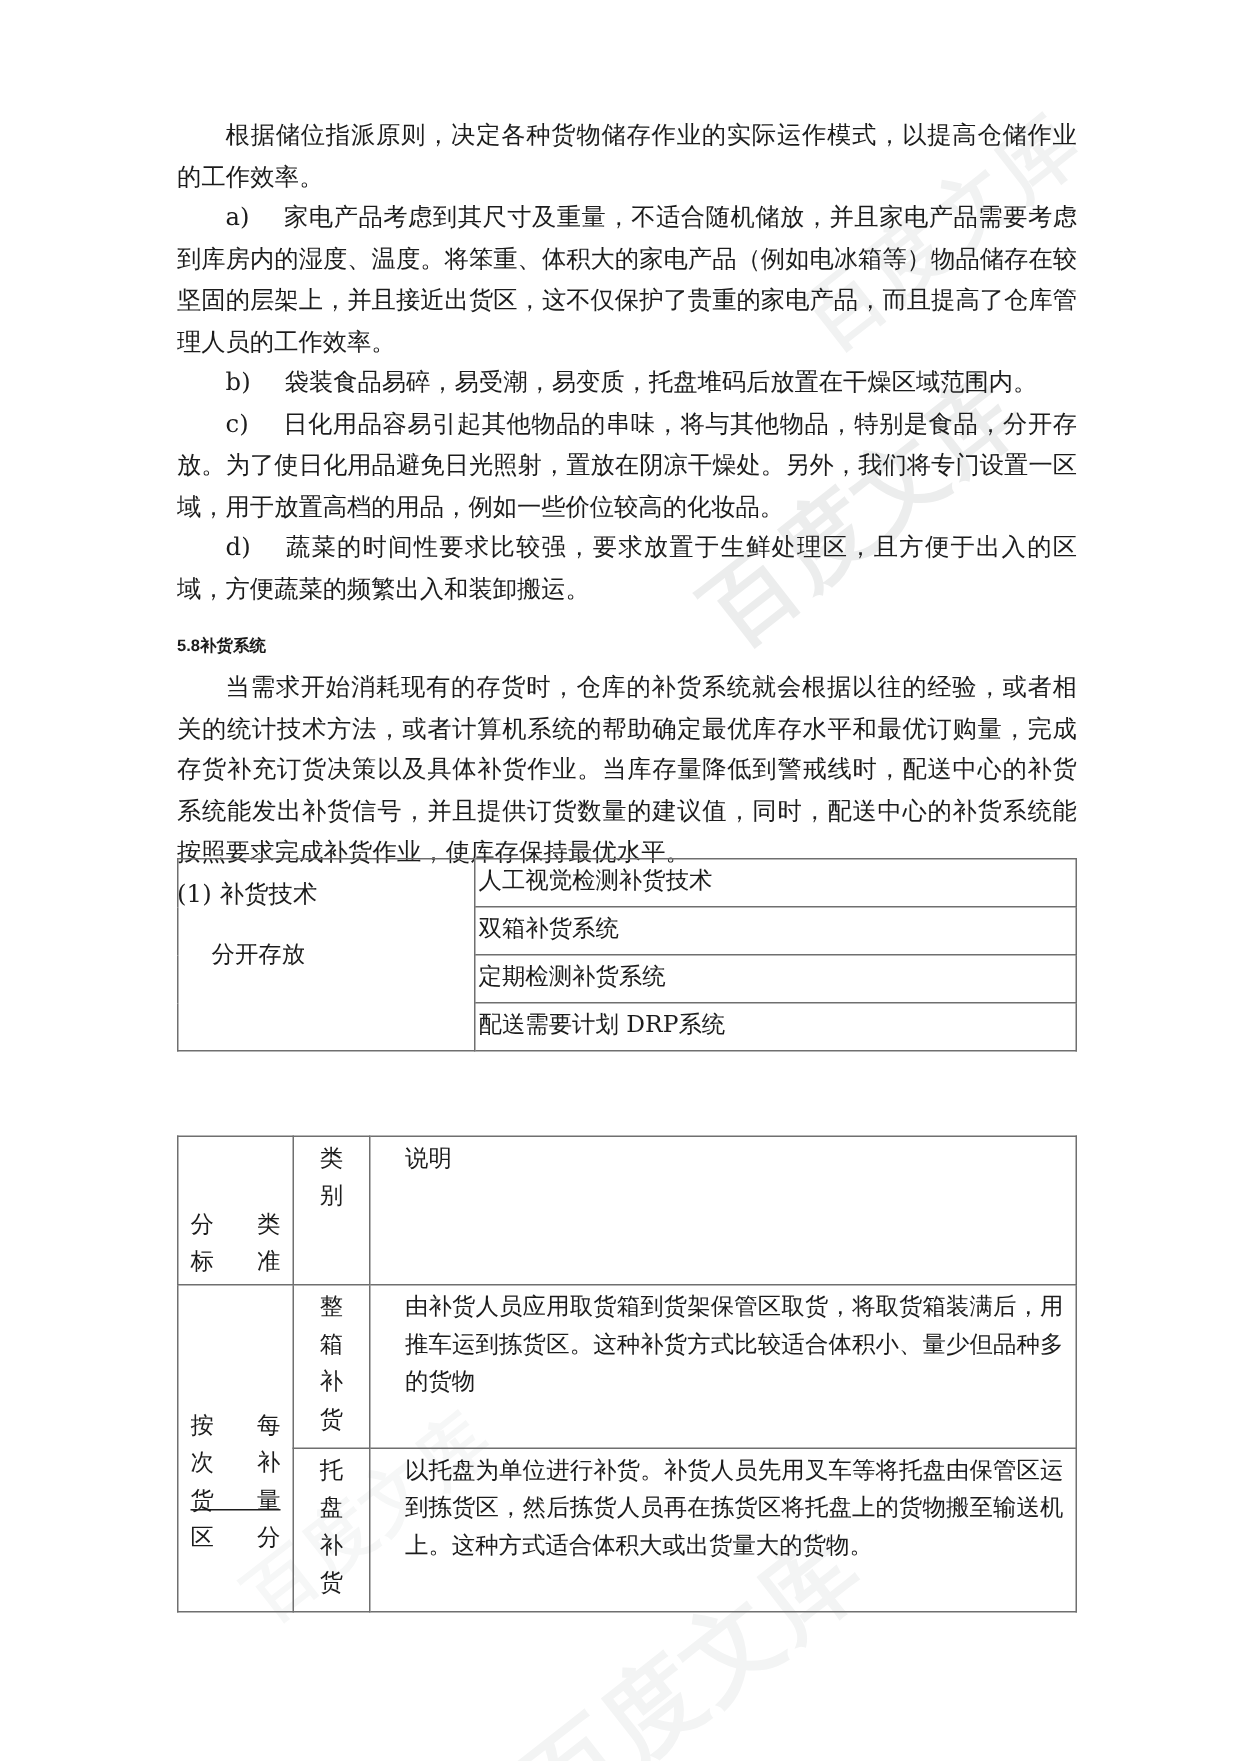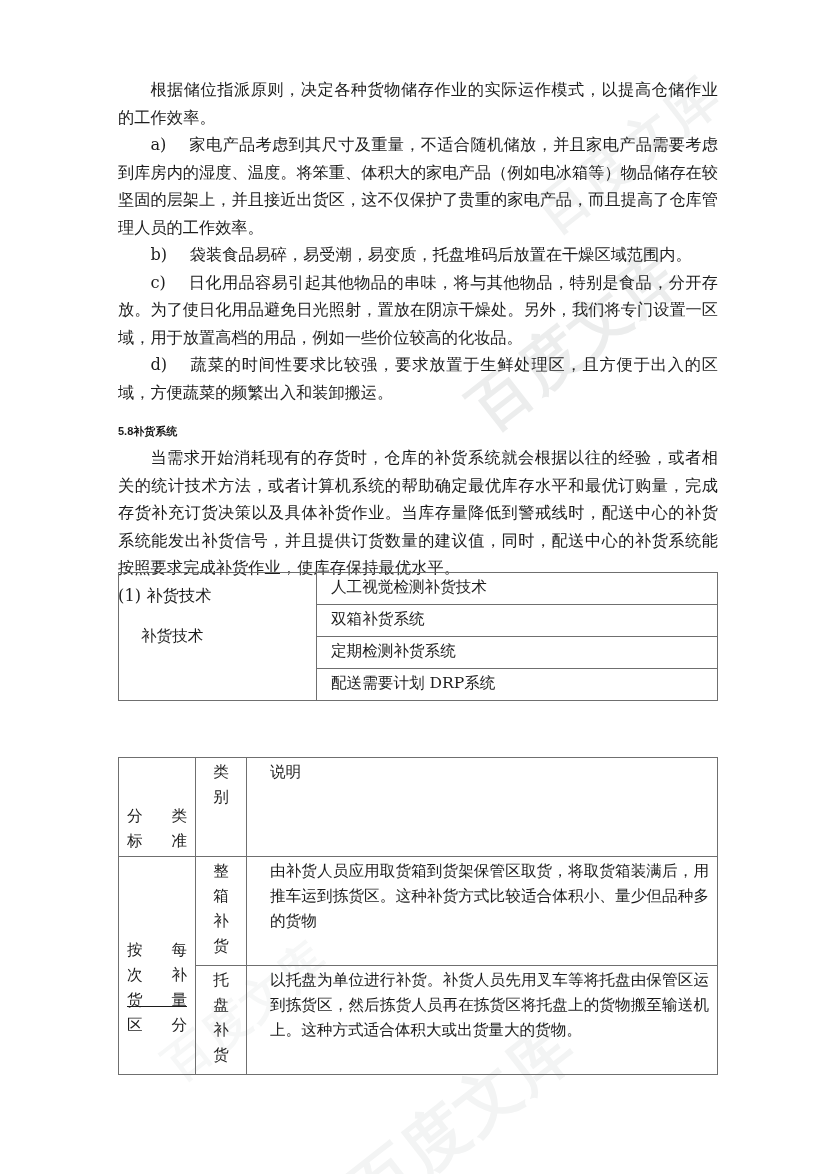--- a/index.html
+++ b/index.html
@@ -90,21 +90,21 @@
   }
 
   
   .tbl1-wrap { position: absolute; left: 118px; top: 572px; z-index: 2; }
   .tbl1 .c-label {
     width: 167px;
     vertical-align: middle;
     text-align: left;
     padding-left: 22px;
   }
-  .tbl1 .c-item { padding-left: 14px; height: 27px; }
+  .tbl1 .c-item { padding-left: 2px; height: 27px; }
 
   
   .tbl2-wrap { position: absolute; left: 118px; top: 757px; z-index: 2; }
   .tbl2 .c-std   { width: 60px; }
   .tbl2 .c-kind  { width: 34px; }
   .tbl2 .c-desc  { padding-left: 23px; }
   .vert-just {
     display: block;
     text-align: justify;
     text-align-last: justify;
@@ -149,21 +149,21 @@
     <p class="para indent">当需求开始消耗现有的存货时，仓库的补货系统就会根据以往的经验，或者相关的统计技术方法，或者计算机系统的帮助确定最优库存水平和最优订购量，完成存货补充订货决策以及具体补货作业。当库存量降低到警戒线时，配送中心的补货系统能发出补货信号，并且提供订货数量的建议值，同时，配送中心的补货系统能按照要求完成补货作业，使库存保持最优水平。</p>
 
     <p class="para tight">(1) 补货技术</p>
 
   </div>
 
   <div class="tbl1-wrap">
     <table class="doc-table tbl1">
       <tbody>
         <tr>
-          <td class="c-label" rowspan="4">补货技术</td>
+          <td class="c-label" rowspan="4">分开存放</td>
           <td class="c-item">人工视觉检测补货技术</td>
         </tr>
         <tr>
           <td class="c-item">双箱补货系统</td>
         </tr>
         <tr>
           <td class="c-item">定期检测补货系统</td>
         </tr>
         <tr>
           <td class="c-item">配送需要计划 DRP系统</td>

